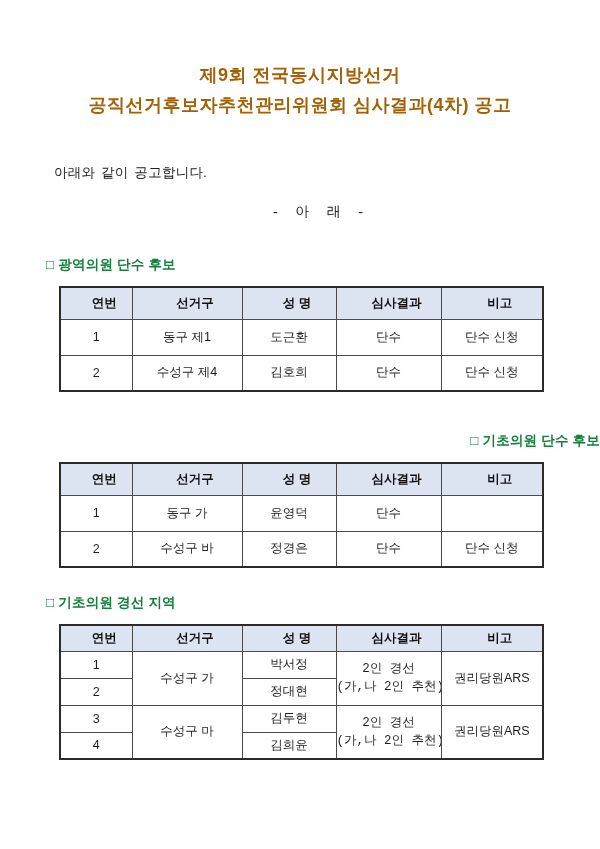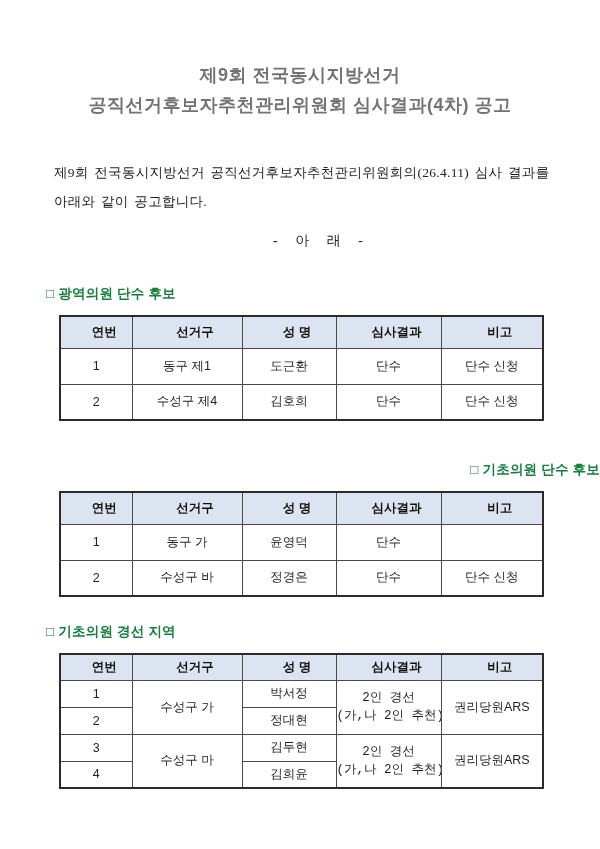--- a/index.html
+++ b/index.html
@@ -13,21 +13,21 @@
     font-family: "Liberation Sans", sans-serif;
     overflow: hidden;
   }
   .title-block {
     padding-top: 60px;
     text-align: center;
     font-weight: bold;
     font-size: 18px;
     line-height: 30px;
     letter-spacing: 0.5px;
-    color: #737373;
+    color: #a16207;
   }
   .body-para {
     margin: 38px 50px 0 54px;
     font-family: "Liberation Serif", serif;
     font-size: 13.5px;
     line-height: 29px;
     letter-spacing: 0.3px;
     word-spacing: 2px;
     color: #222222;
   }
@@ -87,21 +87,20 @@
 <body>
 
 <div class="page">
 
   <div class="title-block">
     <div>제9회 전국동시지방선거</div>
     <div>공직선거후보자추천관리위원회 심사결과(4차) 공고</div>
   </div>
 
   <div class="body-para">
-    <div>제9회 전국동시지방선거 공직선거후보자추천관리위원회의(26.4.11) 심사 결과를</div>
     <div>아래와 같이 공고합니다.</div>
   </div>
 
   <div class="divider">- 아 래 -</div>
 
   <div class="section-heading sh-1">□ 광역의원 단수 후보</div>
   <table class="doc-table t-std">
     <colgroup>
         <col class="c-no">
         <col class="c-di">

